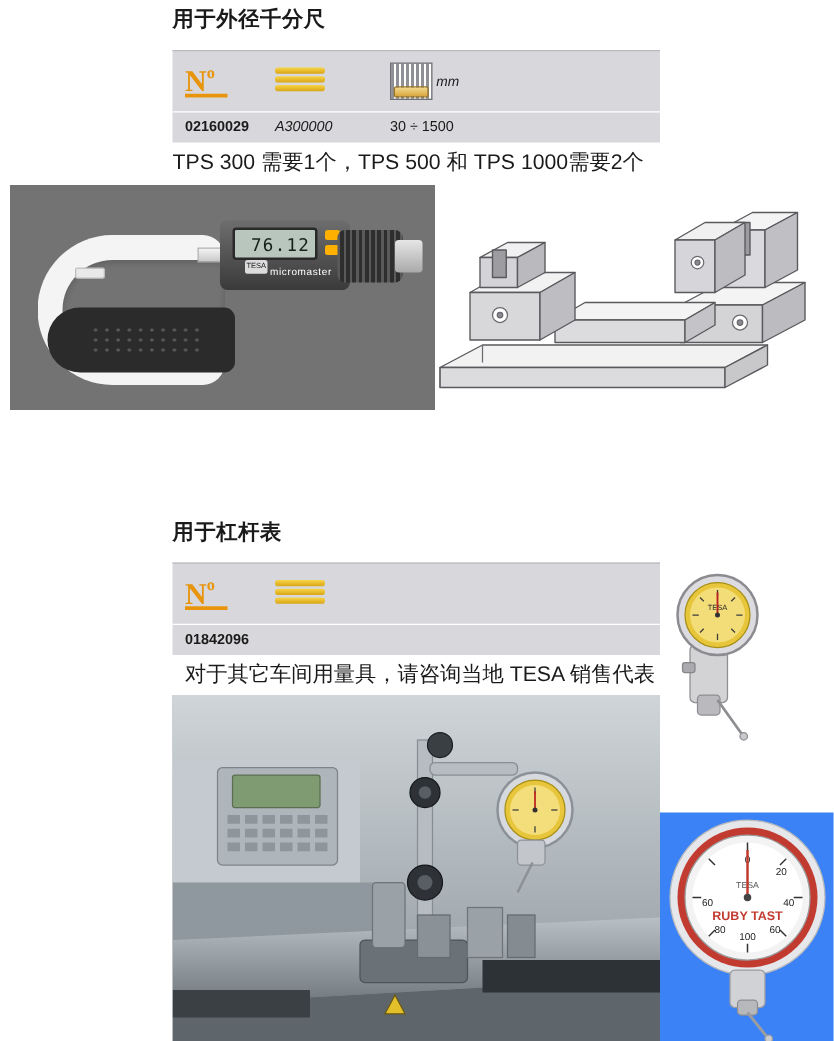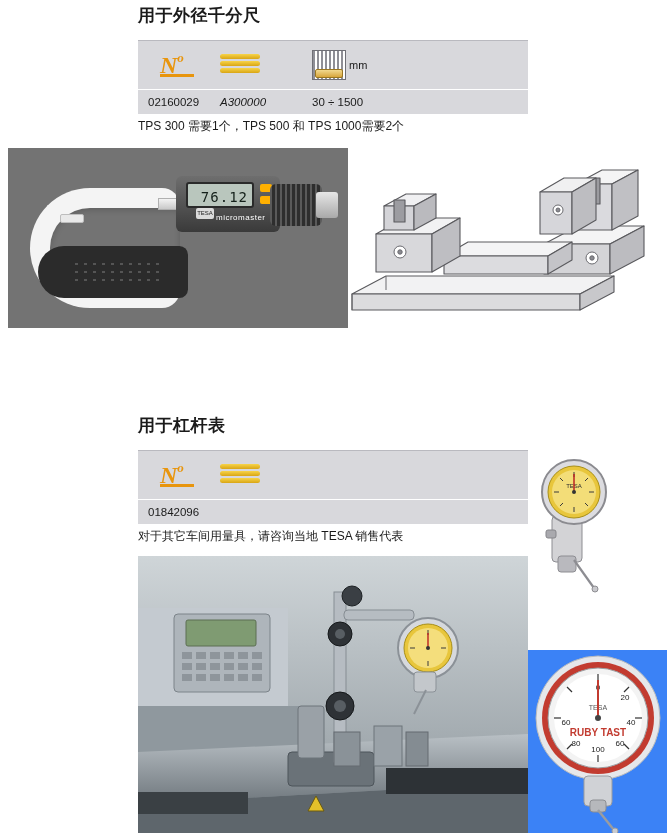--- a/index.html
+++ b/index.html
@@ -42,33 +42,31 @@
   .spec-values{
     display:flex;
     height:24px;
     align-items:center;
     font-size:11.5px;
   }
   .col-a{width:82px;padding-left:10px;box-sizing:border-box;}
   .col-b{width:92px;box-sizing:border-box;font-style:italic;}
   .col-c{width:110px;box-sizing:border-box;}
   .col-b2{width:230px;box-sizing:border-box;}
-  .code-text{font-weight:normal;font-size:11.5px;}
+  .code-text{font-weight:bold;font-size:11.5px;}
 
   
   .no-icon{
     font-family:"Liberation Serif", serif;
-    font-style:italic;
     font-weight:bold;
     font-size:24px;
     color:#e8950d;
     line-height:1;
     position:relative;
     display:inline-block;
-    margin-left:12px;
   }
   .no-icon .sup{
     font-size:13px;
     vertical-align:super;
     position:relative;
     top:-2px;
   }
   .no-underline{
     display:block;
     width:34px;height:3px;
@@ -103,29 +101,29 @@
     border:1px solid #6f6f76;
     box-sizing:border-box;
   }
   .range-icon .anvil{
     position:absolute;left:3px;bottom:2px;width:28px;height:9px;
     background:linear-gradient(#f2d98f,#d8a63d);
     border:1px solid #9a7620;
     border-radius:2px;
     box-sizing:border-box;
   }
-  .mm-label{font-size:11px;margin-left:3px;color:#1a1a1a;}
+  .mm-label{font-size:11px;margin-left:3px;color:#1a1a1a;font-style:italic;}
 
   .note{
     position:absolute;
-    font-size:12px;
+    font-size:17px;
     color:#1a1a1a;
   }
   #note1{left:138px;top:118px;}
-  #note2{left:138px;top:528px;}
+  #note2{left:148px;top:528px;}
 
   
   .img-box{position:absolute;overflow:hidden;}
 
   
   #photo-micrometer{left:8px;top:148px;width:340px;height:180px;background:#737373;}
   .mic-frame{
     position:absolute;left:22px;top:40px;width:150px;height:120px;
   }
   .mic-c-outer{

